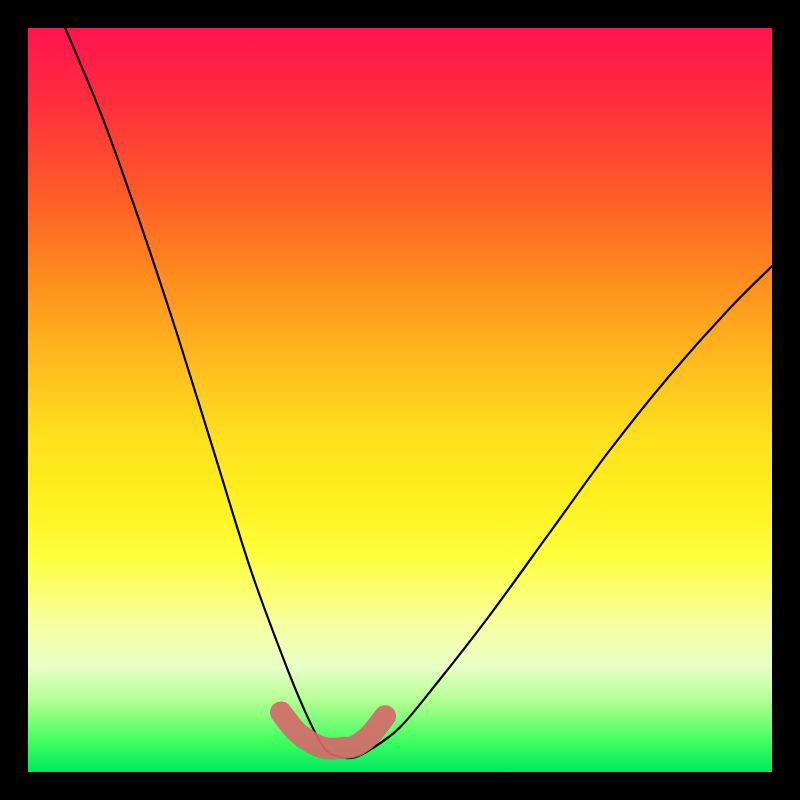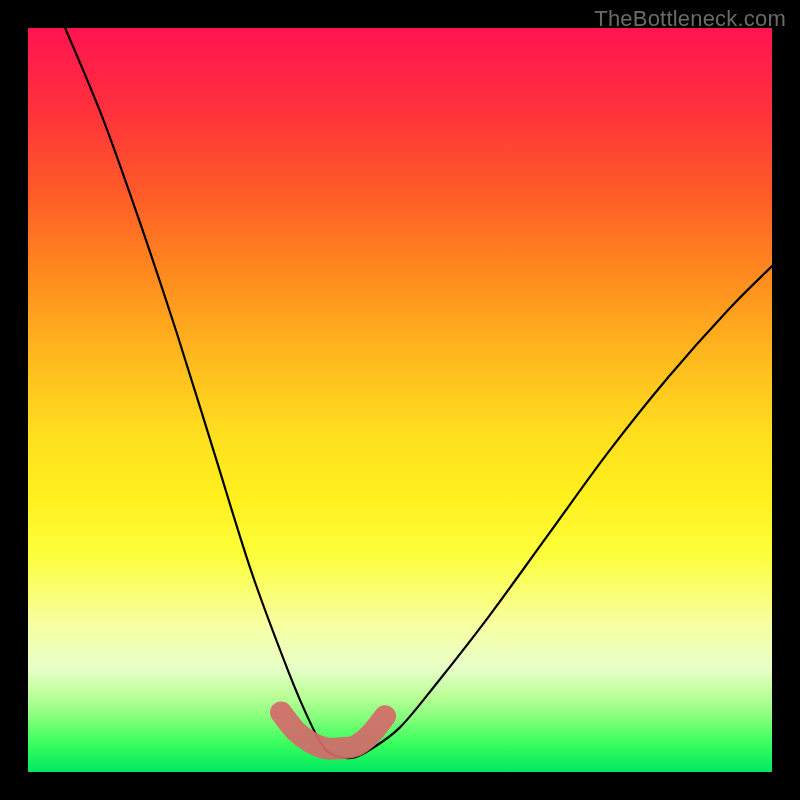--- a/index.html
+++ b/index.html
@@ -47,20 +47,19 @@
     position: absolute;
     left: 0; top: 0;
     width: 744px;
     height: 744px;
   }
 </style>
 </head>
 <body>
 
 <div class="container">
-  <div class="watermark">TheBottleneck.com</div>
   <div class="plot-area">
     <svg class="curve" viewBox="0 0 744 744" preserveAspectRatio="none">
       <path d="M 37.2 0.0 C 43.4 14.9, 62.0 57.0, 74.4 89.3 C 86.8 121.5, 99.2 157.5, 111.6 193.4 C 124.0 229.4, 136.4 266.6, 148.8 305.0 C 161.2 343.5, 173.6 384.4, 186.0 424.1 C 198.4 463.8, 210.8 506.5, 223.2 543.1 C 235.6 579.7, 250.5 618.1, 260.4 643.6 C 270.3 669.0, 276.5 682.6, 282.7 695.6 C 288.9 708.7, 292.6 716.1, 297.6 721.7 C 302.6 727.3, 307.5 727.9, 312.5 729.1 C 317.4 730.4, 322.4 730.4, 327.4 729.1 C 332.3 727.9, 334.8 726.6, 342.2 721.7 C 349.7 716.7, 360.8 710.5, 372.0 699.4 C 383.2 688.2, 394.3 673.3, 409.2 654.7 C 424.1 636.1, 442.7 612.6, 461.3 587.8 C 479.9 563.0, 501.0 533.2, 520.8 505.9 C 540.6 478.6, 560.5 450.1, 580.3 424.1 C 600.2 398.0, 620.0 373.2, 639.8 349.7 C 659.7 326.1, 682.0 301.3, 699.4 282.7 C 716.7 264.1, 736.6 245.5, 744.0 238.1" id="curve-path" fill="none" stroke="#000" stroke-width="2.2" stroke-linecap="round" stroke-linejoin="round"></path>
       <path d="M 253.0 684.5 C 255.4 687.6, 262.9 698.1, 267.8 703.1 C 272.8 708.0, 277.8 711.4, 282.7 714.2 C 287.7 717.1, 292.6 719.2, 297.6 720.2 C 302.6 721.2, 307.5 720.6, 312.5 720.2 C 317.4 719.8, 322.4 720.2, 327.4 718.0 C 332.3 715.7, 337.3 711.8, 342.2 706.8 C 347.2 701.8, 354.6 691.3, 357.1 688.2" id="highlight-path" fill="none" stroke="#d46a6a" stroke-width="22" stroke-linecap="round" stroke-linejoin="round" opacity="0.92"></path>
     </svg>
   </div>
 </div>
 
 </body></html>

